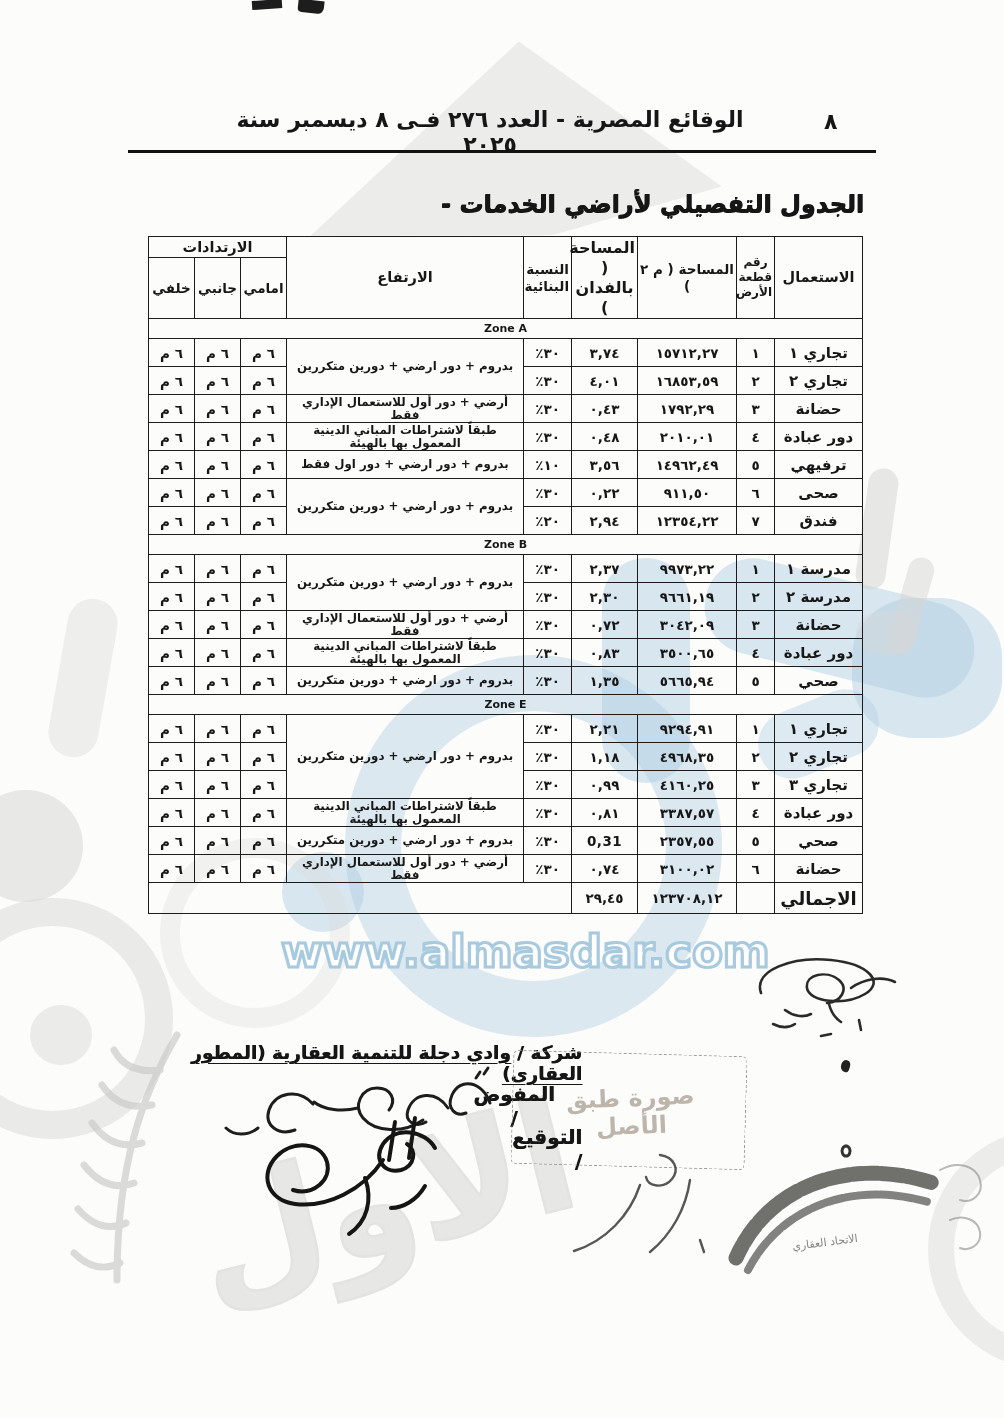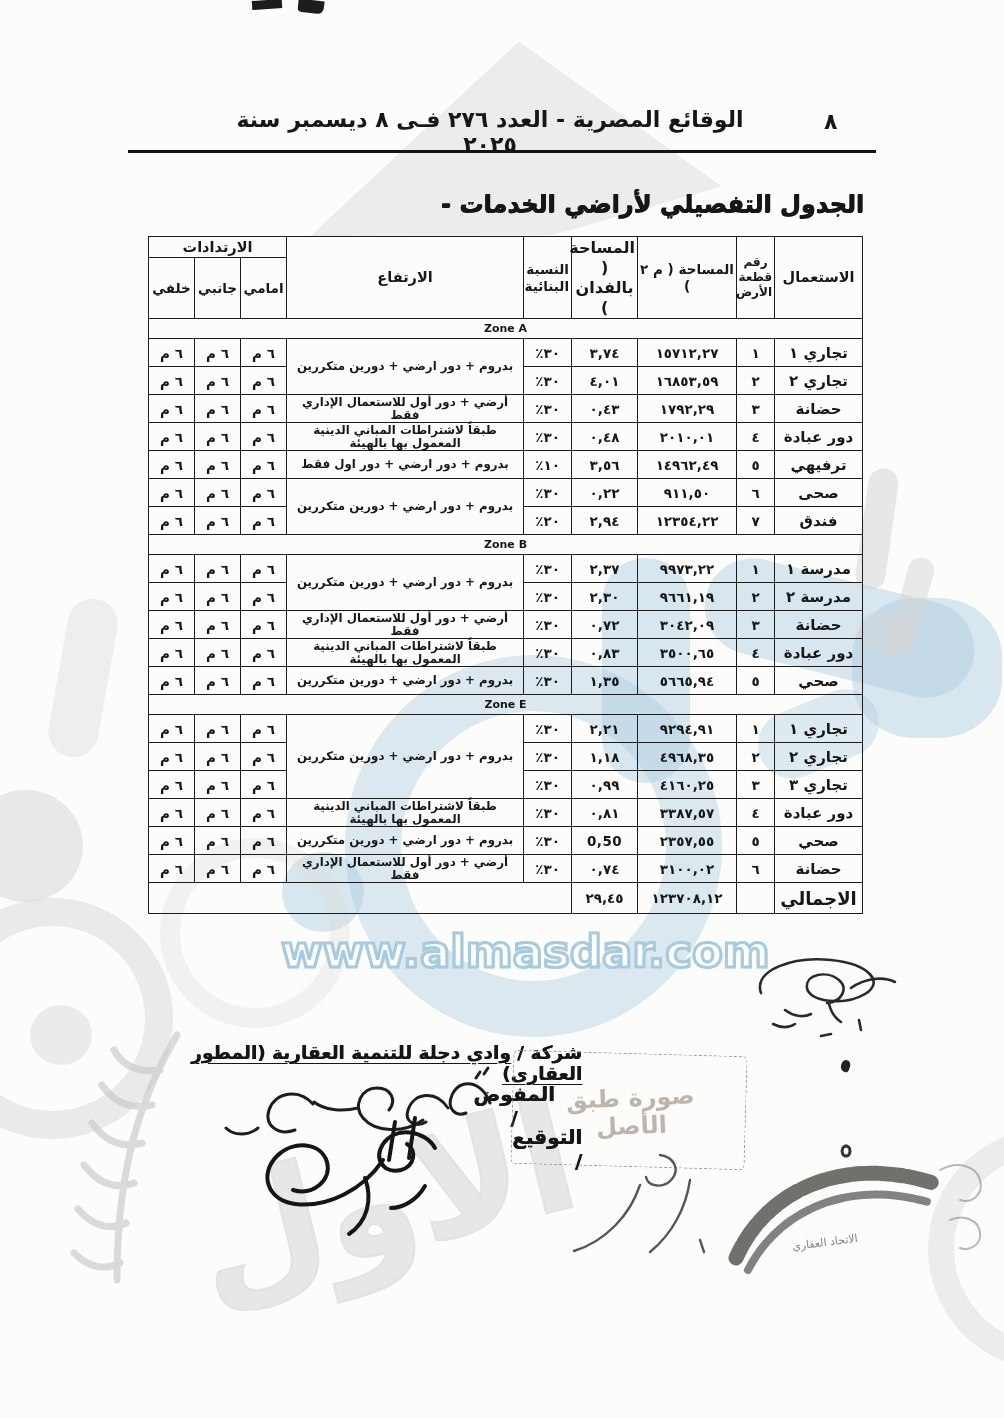--- a/index.html
+++ b/index.html
@@ -354,21 +354,21 @@
         <td class="num">٪٣٠</td>
         <td class="height" rowspan="1">طبقاً لاشتراطات المباني الدينية المعمول بها بالهيئة</td>
         <td class="sb">٦ م</td>
         <td class="sb">٦ م</td>
         <td class="sb">٦ م</td>
       </tr>
       <tr>
         <td class="usage">صحي</td>
         <td class="num">٥</td>
         <td class="num">٢٣٥٧,٥٥</td>
-        <td class="num">0,50</td>
+        <td class="num">0,31</td>
         <td class="num">٪٣٠</td>
         <td class="height" rowspan="1">بدروم + دور ارضي + دورين متكررين</td>
         <td class="sb">٦ م</td>
         <td class="sb">٦ م</td>
         <td class="sb">٦ م</td>
       </tr>
       <tr>
         <td class="usage">حضانة</td>
         <td class="num">٦</td>
         <td class="num">٣١٠٠,٠٢</td>

